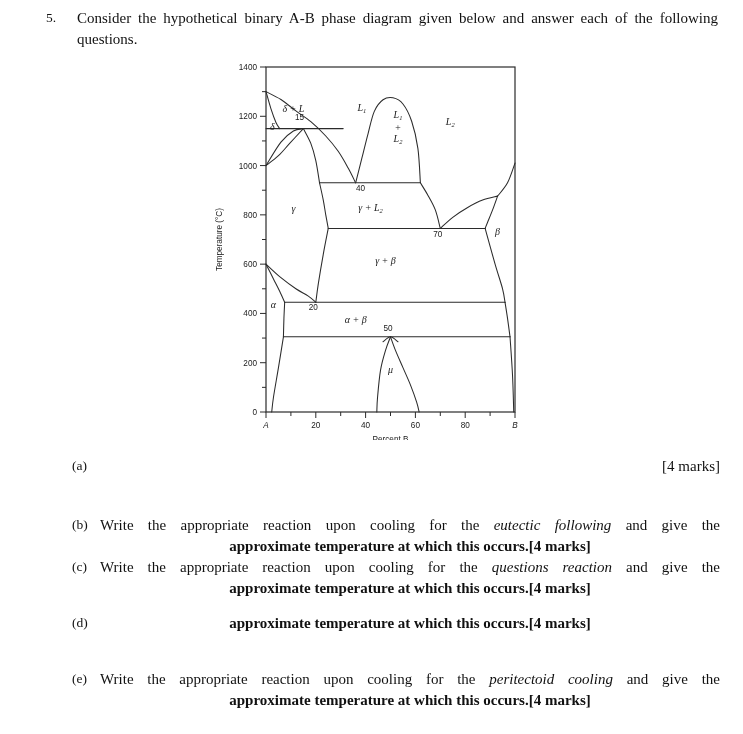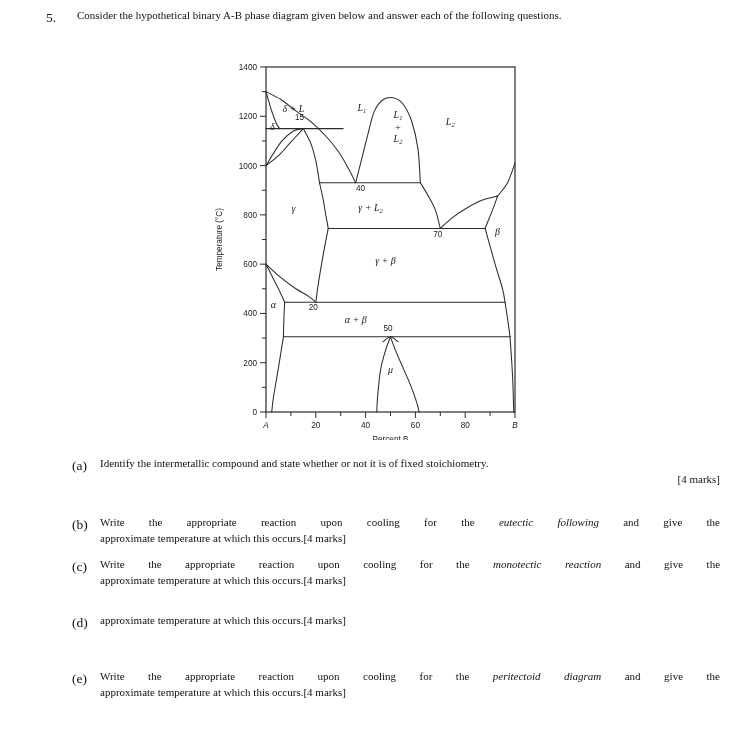--- a/index.html
+++ b/index.html
@@ -24,21 +24,21 @@
   }
   .q-num {
     width: 30px;
     flex: 0 0 30px;
     font-size: 13.5px;
     line-height: 1.42;
     text-align: left;
   }
   .q-body {
     flex: 1;
-    font-size: 11px;
+    font-size: 15px;
     line-height: 1.42;
     text-align: justify;
     text-justify: inter-word;
   }
   .q-body.nojust { text-align: left; }
 
   #stem {
     left: 46px;
     top: 8px;
     width: 672px;
@@ -48,22 +48,23 @@
   
   .sub {
     left: 72px;
     width: 648px;
   }
   .sub .q-num { flex: 0 0 28px; width: 28px; }
   .ital { font-style: italic; }
 
   .line2 {
     display: flex;
-    justify-content: flex-start;
+    justify-content: center;
     align-items: baseline;
+    font-weight: bold;
   }
 
   
   #figure {
     position: absolute;
     left: 206px;
     top: 55px;
     width: 330px;
     height: 385px;
   }
@@ -206,21 +207,20 @@
         <text x="231.80999999999997" y="181.54285714285714" text-anchor="middle" class="fig-text comp-label">70</text>
         <text x="107.31" y="255.4714285714286" text-anchor="middle" class="fig-text comp-label">20</text>
         <text x="182.01" y="276.41785714285714" text-anchor="middle" class="fig-text comp-label">50</text>
       </g>
   </svg>
 </div>
 
 <div class="q-block sub" id="part-a" style="top:456px;">
   <div class="q-num">(a)</div>
   <div class="q-body nojust">
-    <div>Identify the intermetallic compound and state whether or not it is of fixed stoichiometry.</div>
     <div style="text-align:right;">[4 marks]</div>
   </div>
 </div>
 
 <div class="q-block sub" id="part-b" style="top:515px;">
   <div class="q-num">(b)</div>
   <div class="q-body">
     <div class="just-line" style="display: block; text-align: justify; text-align-last: justify;">
       <span>Write the appropriate reaction upon cooling for the</span>
       <span class="ital">eutectic following</span>
@@ -231,21 +231,21 @@
       <span>[4 marks]</span>
     </div>
   </div>
 </div>
 
 <div class="q-block sub" id="part-c" style="top:557px;">
   <div class="q-num">(c)</div>
   <div class="q-body">
     <div class="just-line" style="display: block; text-align: justify; text-align-last: justify;">
       <span>Write the appropriate reaction upon cooling for the</span>
-      <span class="ital">monotectic reaction</span>
+      <span class="ital">questions reaction</span>
       <span>and give the</span>
     </div>
     <div class="line2">
       <span>approximate temperature at which this occurs.</span>
       <span>[4 marks]</span>
     </div>
   </div>
 </div>
 
 <div class="q-block sub" id="part-d" style="top:613px;">
@@ -256,21 +256,21 @@
       <span>[4 marks]</span>
     </div>
   </div>
 </div>
 
 <div class="q-block sub" id="part-e" style="top:669px;">
   <div class="q-num">(e)</div>
   <div class="q-body">
     <div class="just-line" style="display: block; text-align: justify; text-align-last: justify;">
       <span>Write the appropriate reaction upon cooling for the</span>
-      <span class="ital">peritectoid diagram</span>
+      <span class="ital">peritectoid cooling</span>
       <span>and give the</span>
     </div>
     <div class="line2">
       <span>approximate temperature at which this occurs.</span>
       <span>[4 marks]</span>
     </div>
   </div>
 </div>
 
 </body></html>

